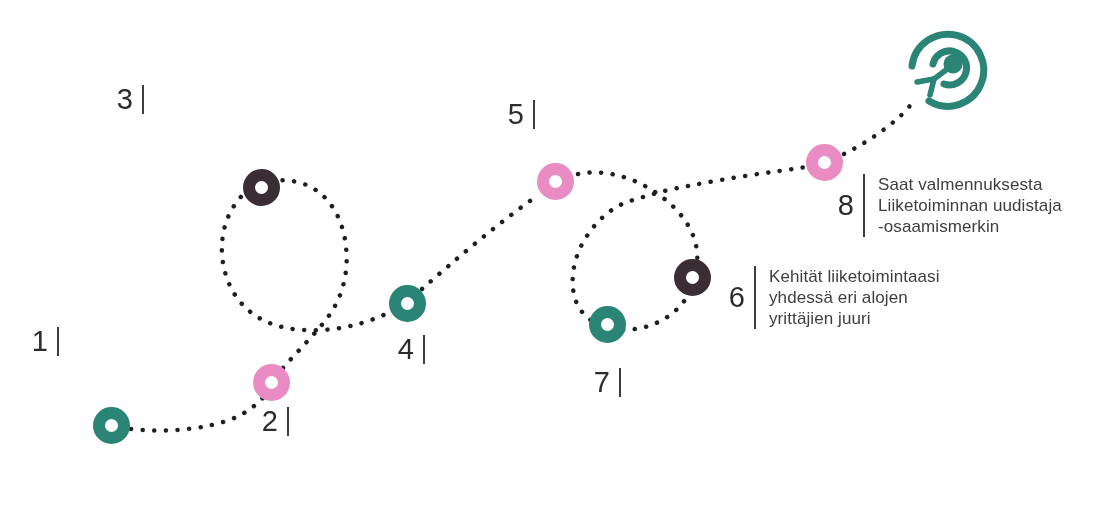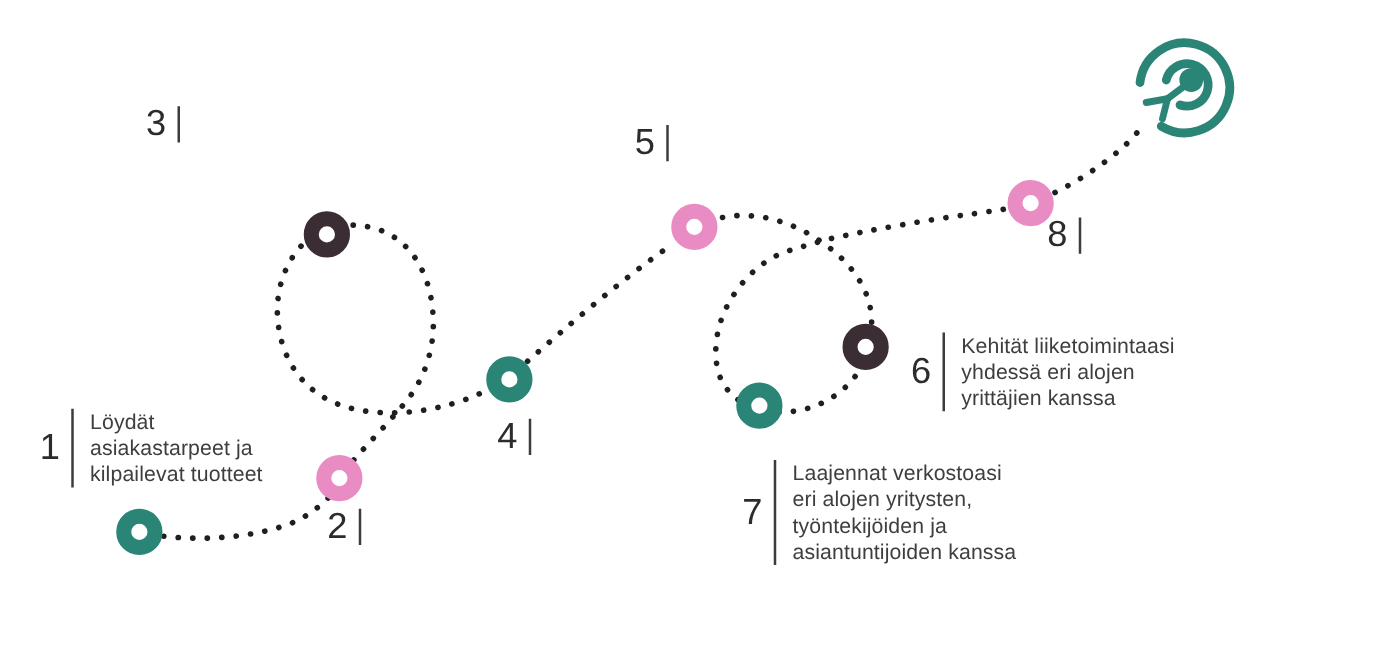--- a/index.html
+++ b/index.html
@@ -57,23 +57,20 @@
   <div class="donut" style="left: 243px; top: 169px; border-color: rgb(58, 45, 52);"></div>
   <div class="donut" style="left: 389px; top: 285px; border-color: rgb(42, 133, 119);"></div>
   <div class="donut" style="left: 537px; top: 163px; border-color: rgb(233, 140, 195);"></div>
   <div class="donut" style="left: 674px; top: 259px; border-color: rgb(58, 45, 52);"></div>
   <div class="donut" style="left: 589px; top: 306px; border-color: rgb(42, 133, 119);"></div>
   <div class="donut" style="left: 806px; top: 144px; border-color: rgb(233, 140, 195);"></div>
 
   <div class="step" style="left:18px; top:327px;">
     <div class="num">1</div>
     <div class="bar"></div>
-    <div class="text">Löydät
-asiakastarpeet ja
-kilpailevat tuotteet</div>
   </div>
 
   <div class="step" style="left:248px; top:407px;">
     <div class="num">2</div>
     <div class="bar"></div>
   </div>
 
   <div class="step" style="left:103px; top:85px;">
     <div class="num">3</div>
     <div class="bar"></div>
@@ -87,30 +84,29 @@
   <div class="step" style="left:494px; top:100px;">
     <div class="num">5</div>
     <div class="bar"></div>
   </div>
 
   <div class="step" style="left:715px; top:266px;">
     <div class="num">6</div>
     <div class="bar"></div>
     <div class="text">Kehität liiketoimintaasi
 yhdessä eri alojen
-yrittäjien kanssa</div>
+yrittäjien juuri</div>
   </div>
 
   <div class="step" style="left:580px; top:368px;">
     <div class="num">7</div>
     <div class="bar"></div>
-    <div class="text">Laajennat verkostoasi
-eri alojen yritysten,
-työntekijöiden ja
-asiantuntijoiden kanssa</div>
   </div>
 
   <div class="step" style="left:824px; top:174px;">
     <div class="num">8</div>
     <div class="bar"></div>
+    <div class="text">Saat valmennuksesta
+Liiketoiminnan uudistaja
+-osaamismerkin</div>
   </div>
 
 </div>
 
 </body></html>

